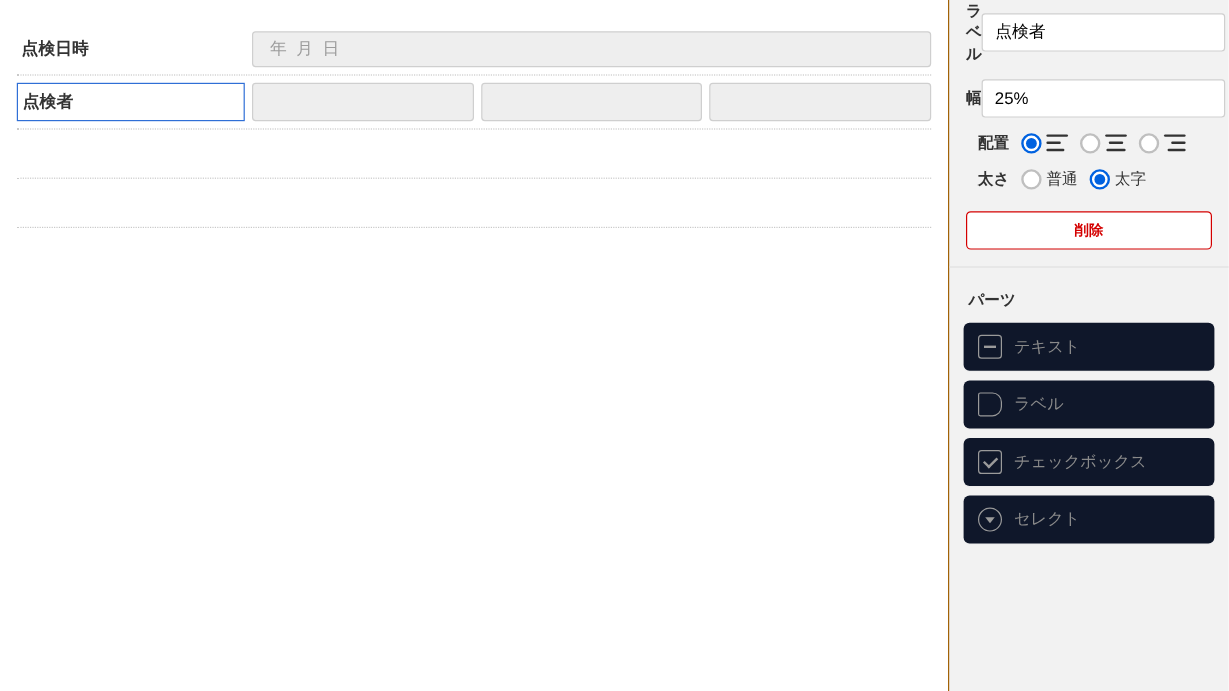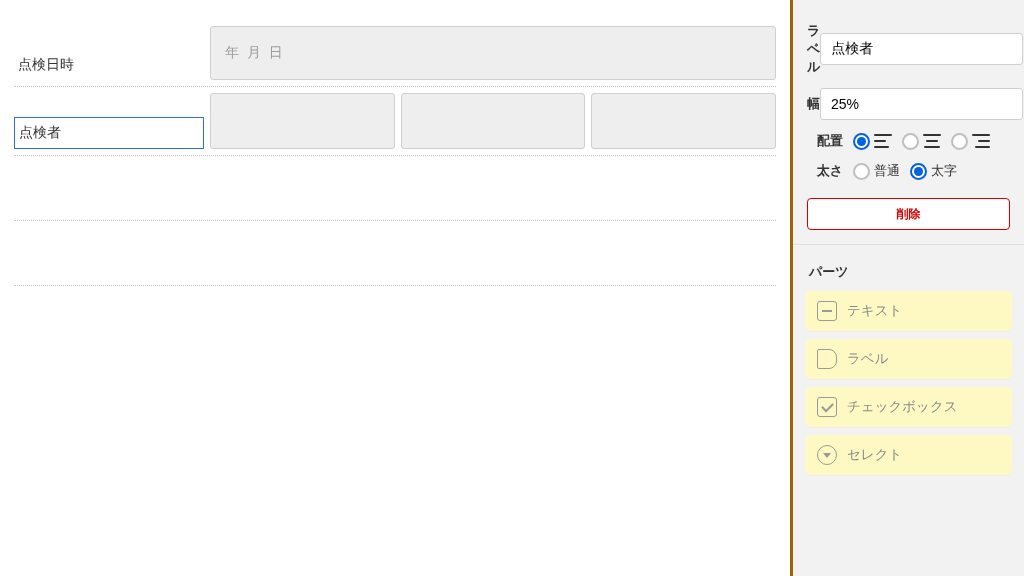--- a/index.html
+++ b/index.html
@@ -25,26 +25,25 @@
     border-bottom: 1px dotted #c9c9c9;
     padding: 6px 0;
     gap: 6px;
   }
   .row:last-child { border-bottom: 1px dotted #c9c9c9; } 
   .row.empty .label-cell { visibility: hidden; }
 
   .label-cell {
     width: 190px;
     min-width: 190px;
-    font-weight: 400;
+    font-weight: 700;
     font-size: 14px;
     display: flex;
     align-items: center;
     padding: 6px 4px;
-    margin-top: 24px;
   }
   .label-cell.selected {
     border: 1px solid #2f6fd6;
     background: #fff;
   }
 
   .field-cell {
     flex: 1;
     display: flex;
     gap: 6px;
@@ -60,24 +59,23 @@
     padding: 0 14px;
     color: #9c9c9c;
     letter-spacing: 2px;
   }
 
   
   .sidebar {
     width: 234px;
     min-width: 234px;
     background: #f2f2f2;
-    border-left: 3px solid #a16207;
+    border-left: 1px solid #a16207;
     display: flex;
     flex-direction: column;
-    padding-top: 22px;
   }
   .prop-section {
     padding: 0 14px 14px 14px;
     border-bottom: 1px solid #e0e0e0;
   }
   .prop-row {
     display: flex;
     align-items: center;
     margin-bottom: 12px;
   }
@@ -139,21 +137,21 @@
     margin-top: 6px;
   }
 
   .parts-title {
     padding: 18px 16px 10px 16px;
     font-weight: 700;
     font-size: 13px;
   }
   .parts-list { padding: 0 12px; display: flex; flex-direction: column; gap: 8px; }
   .part-item {
-    background: #fef9c3;
+    background: #0f172a;
     border-radius: 5px;
     height: 40px;
     display: flex;
     align-items: center;
     padding: 0 12px;
     gap: 10px;
     color: #8a8a8a;
     font-size: 13.5px;
     cursor: grab;
     box-shadow: 0 1px 0 rgba(0,0,0,0.02);

